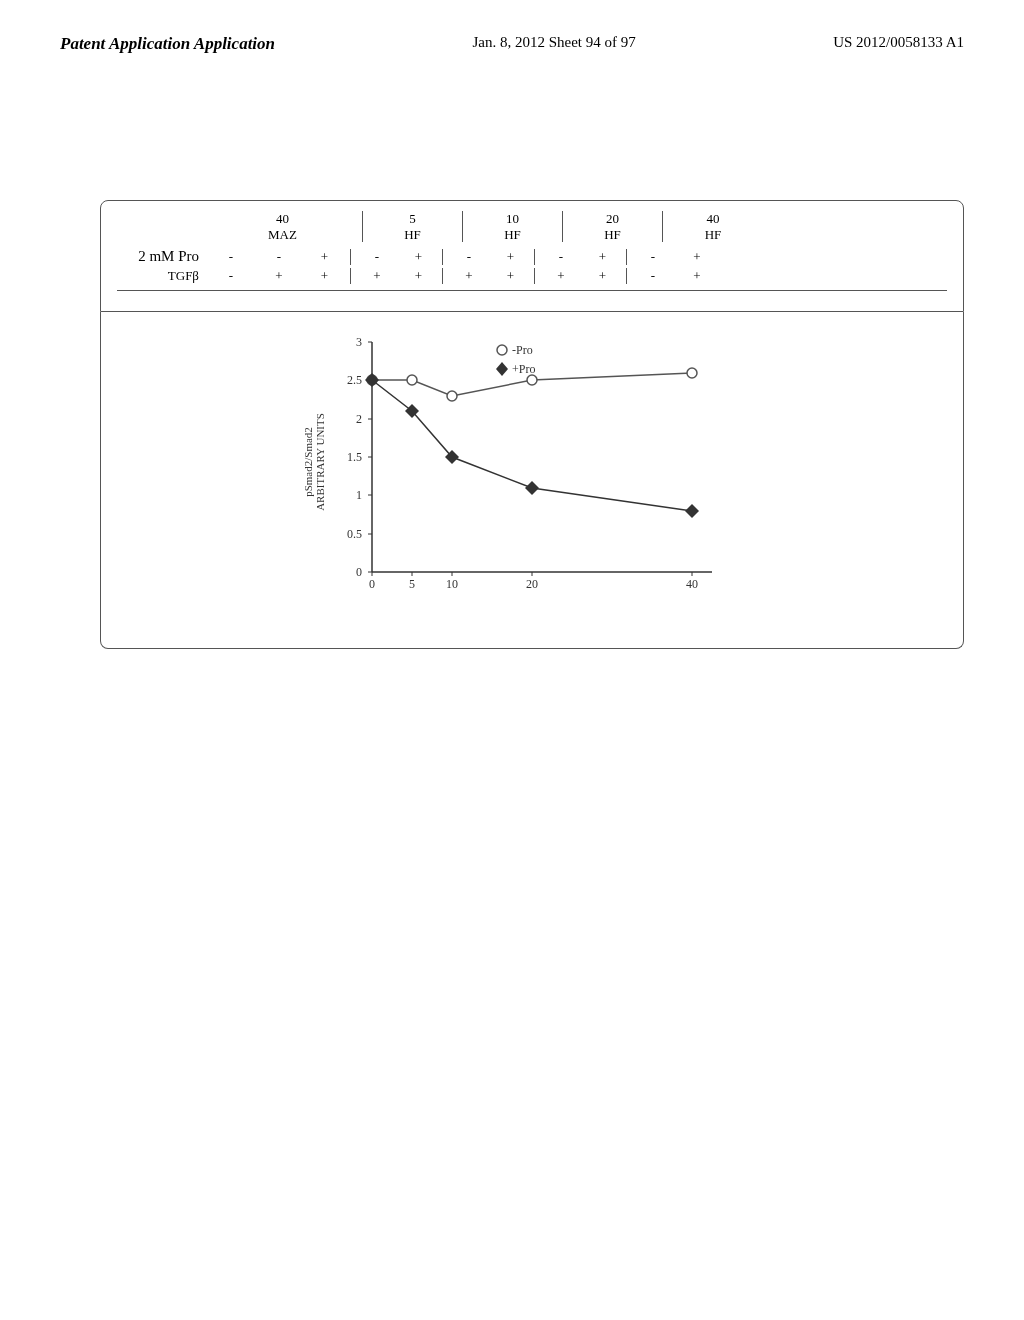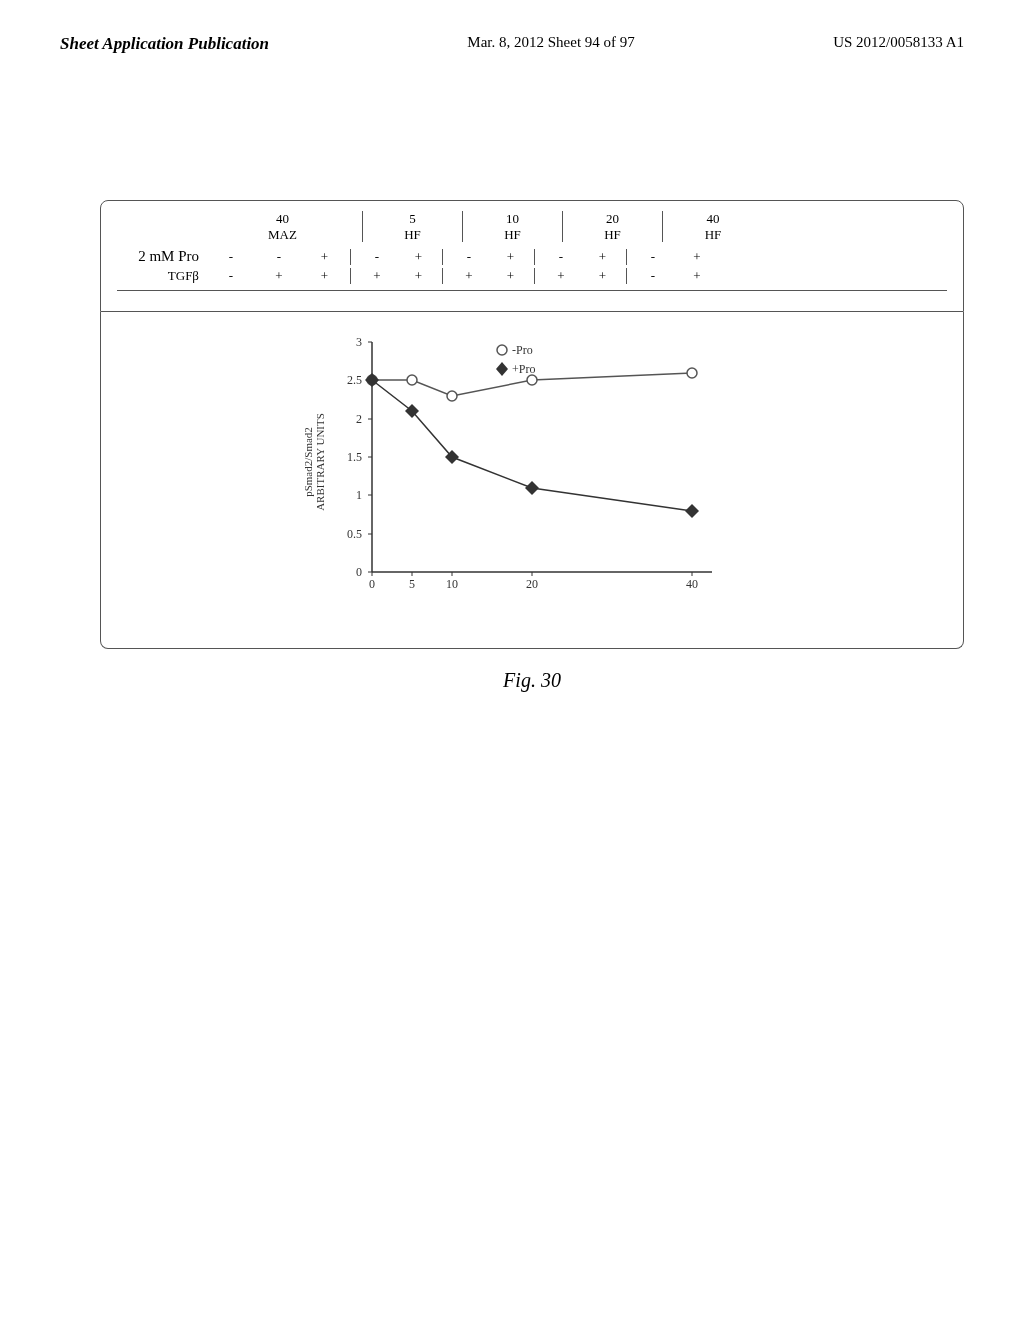--- a/index.html
+++ b/index.html
@@ -77,22 +77,22 @@
       text-align: center;
       font-size: 20px;
       font-style: italic;
       margin-top: 20px;
     }
   </style>
 </head>
 <body>
 
 <div class="header">
-  <div class="header-left">Sheet Application Publication</div>
-  <div class="header-center">Mar. 8, 2012  Sheet 94 of 97</div>
+  <div class="header-left">Patent Application Application</div>
+  <div class="header-center">Jan. 8, 2012  Sheet 94 of 97</div>
   <div class="header-right">US 2012/0058133 A1</div>
 </div>
 
 <div class="figure-container">
 
   <div class="western-blot-section">
 
     <div style="display:flex; align-items:flex-end; margin-bottom:6px; margin-left:90px;">
 
       <div style="display:flex; flex-direction:column; align-items:center; width:156px; border-right:1px solid #555; padding-right:4px;">
@@ -223,15 +223,14 @@
         <circle cx="210" cy="18" r="5" fill="white" stroke="#555" stroke-width="1.5"></circle>
         <text x="220" y="22" font-size="12" fill="#333">-Pro</text>
 
         <polygon points="210,30 216,37 210,44 204,37" fill="#333"></polygon>
         <text x="220" y="41" font-size="12" fill="#333">+Pro</text>
 
       </svg>
     </div>
   </div>
 
-  <div class="fig-caption">Fig. 30</div>
 
 </div>
 
 </body></html>

